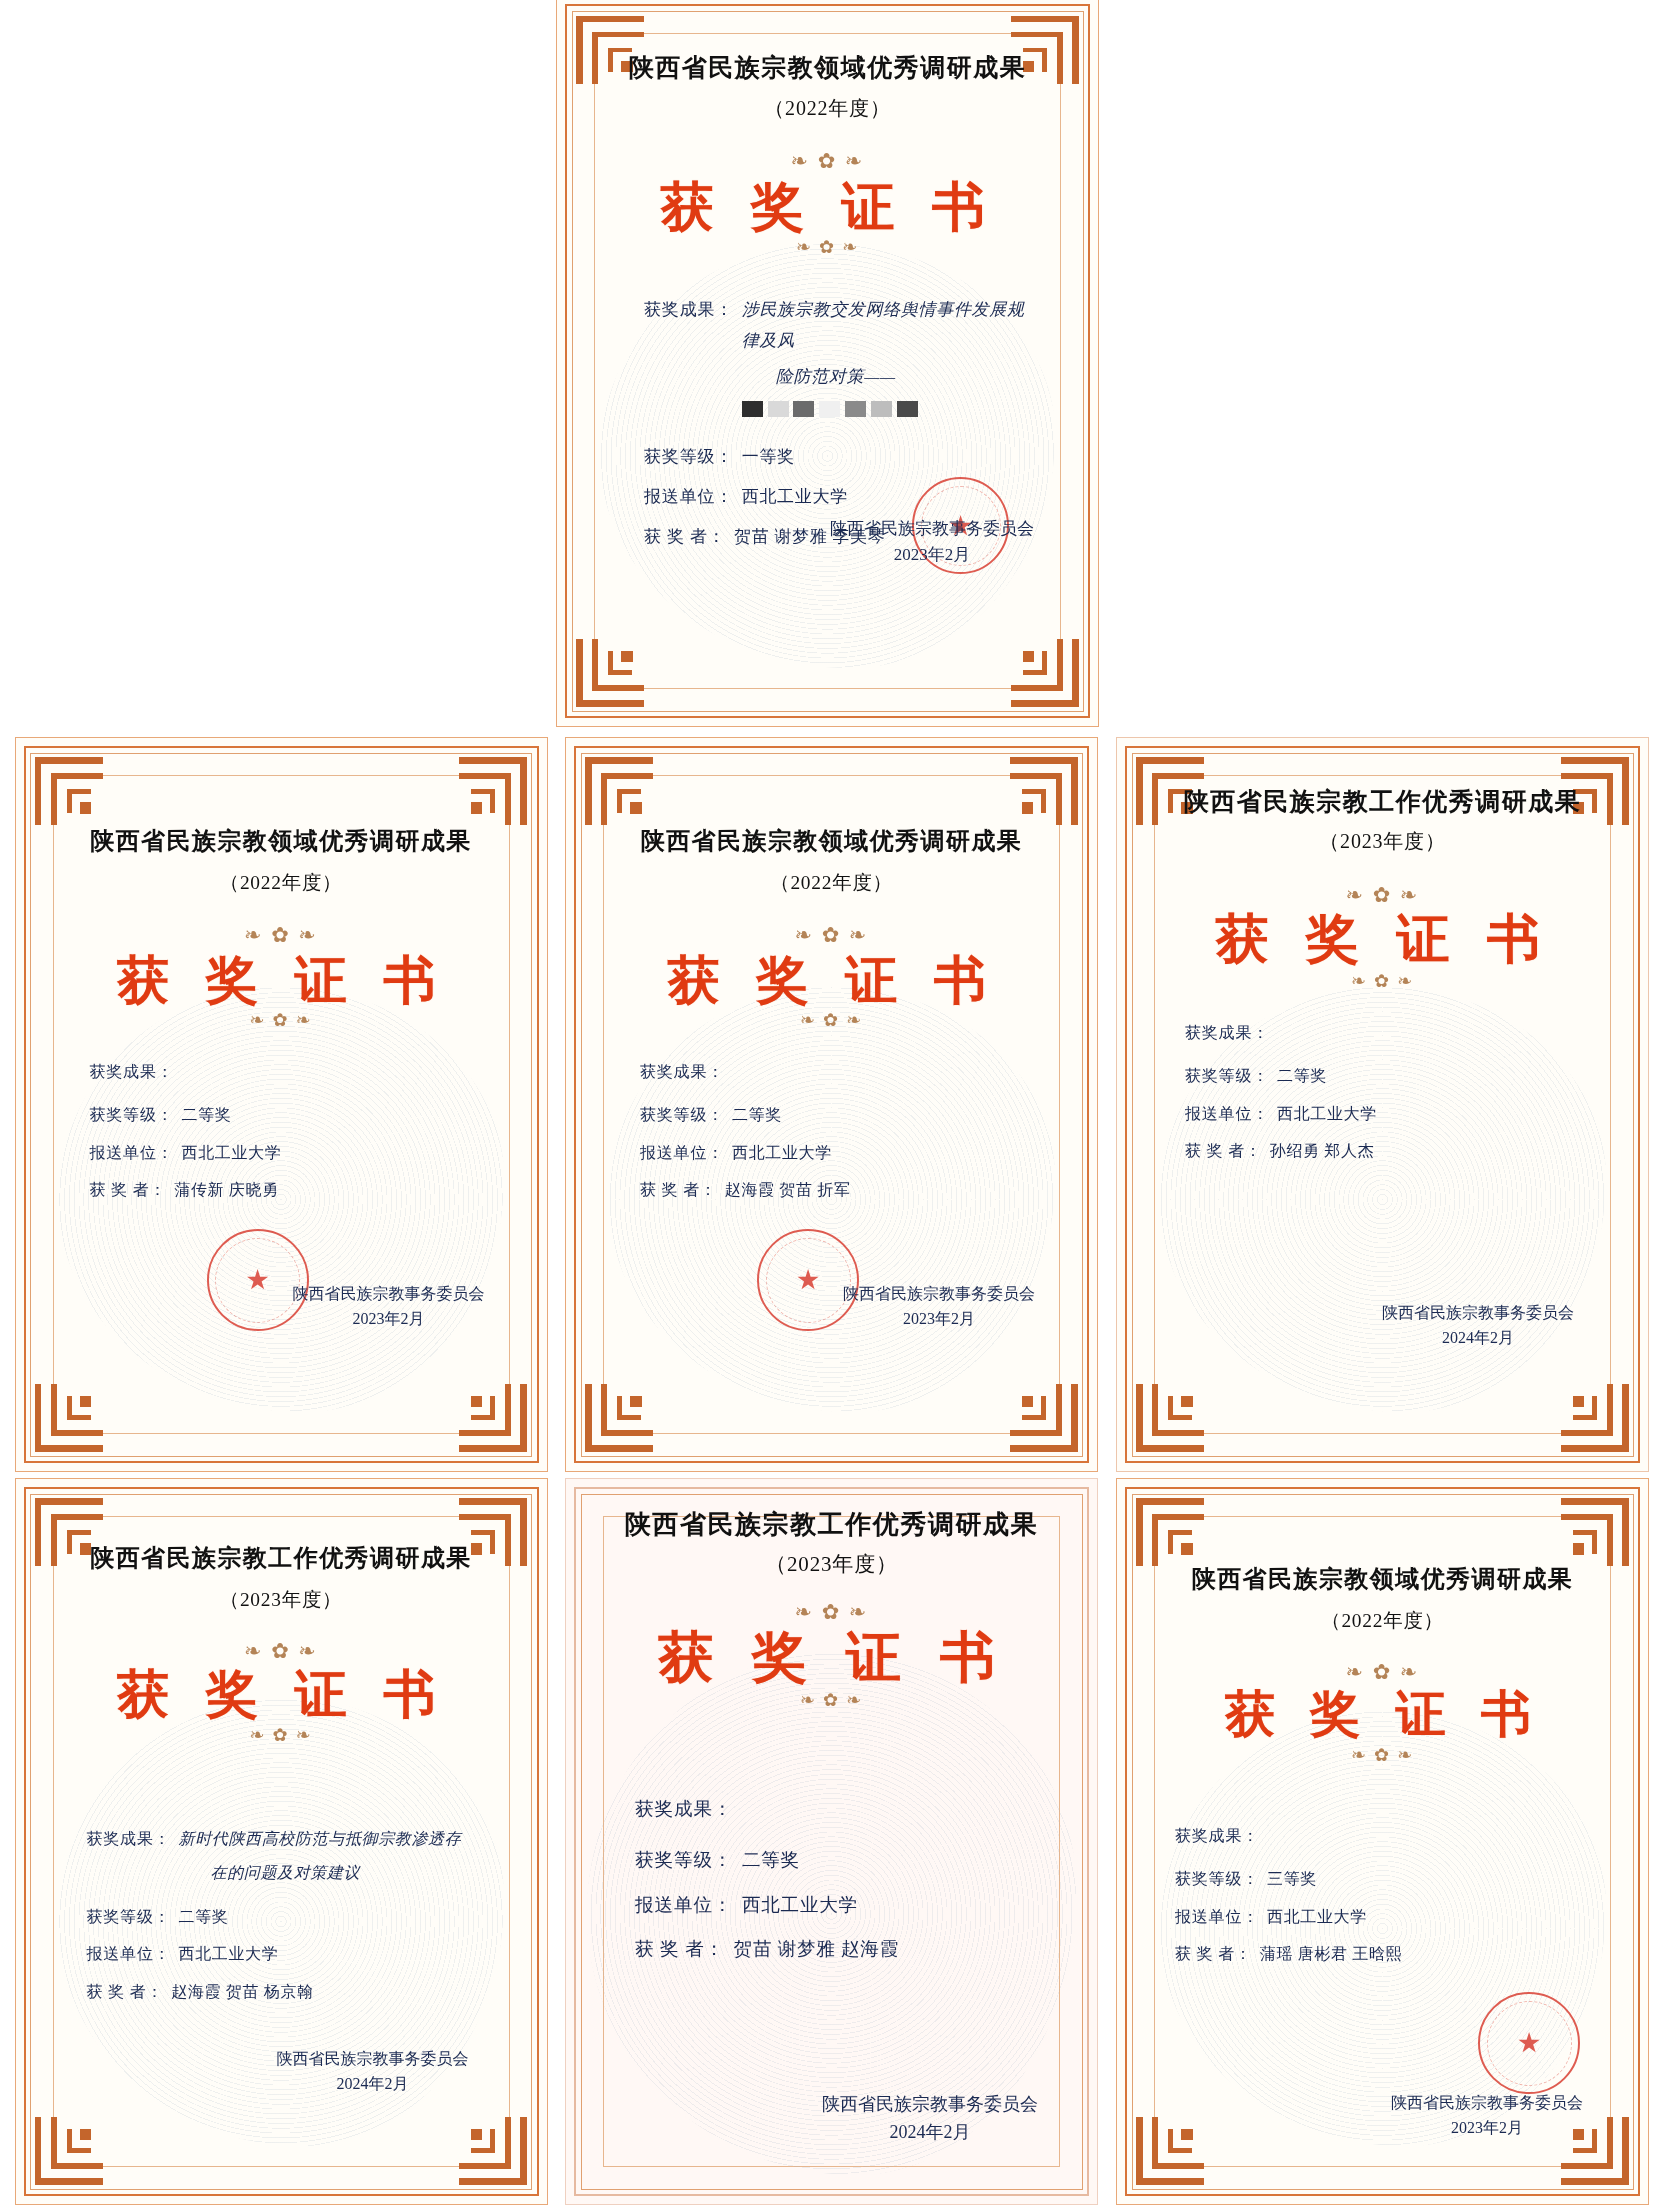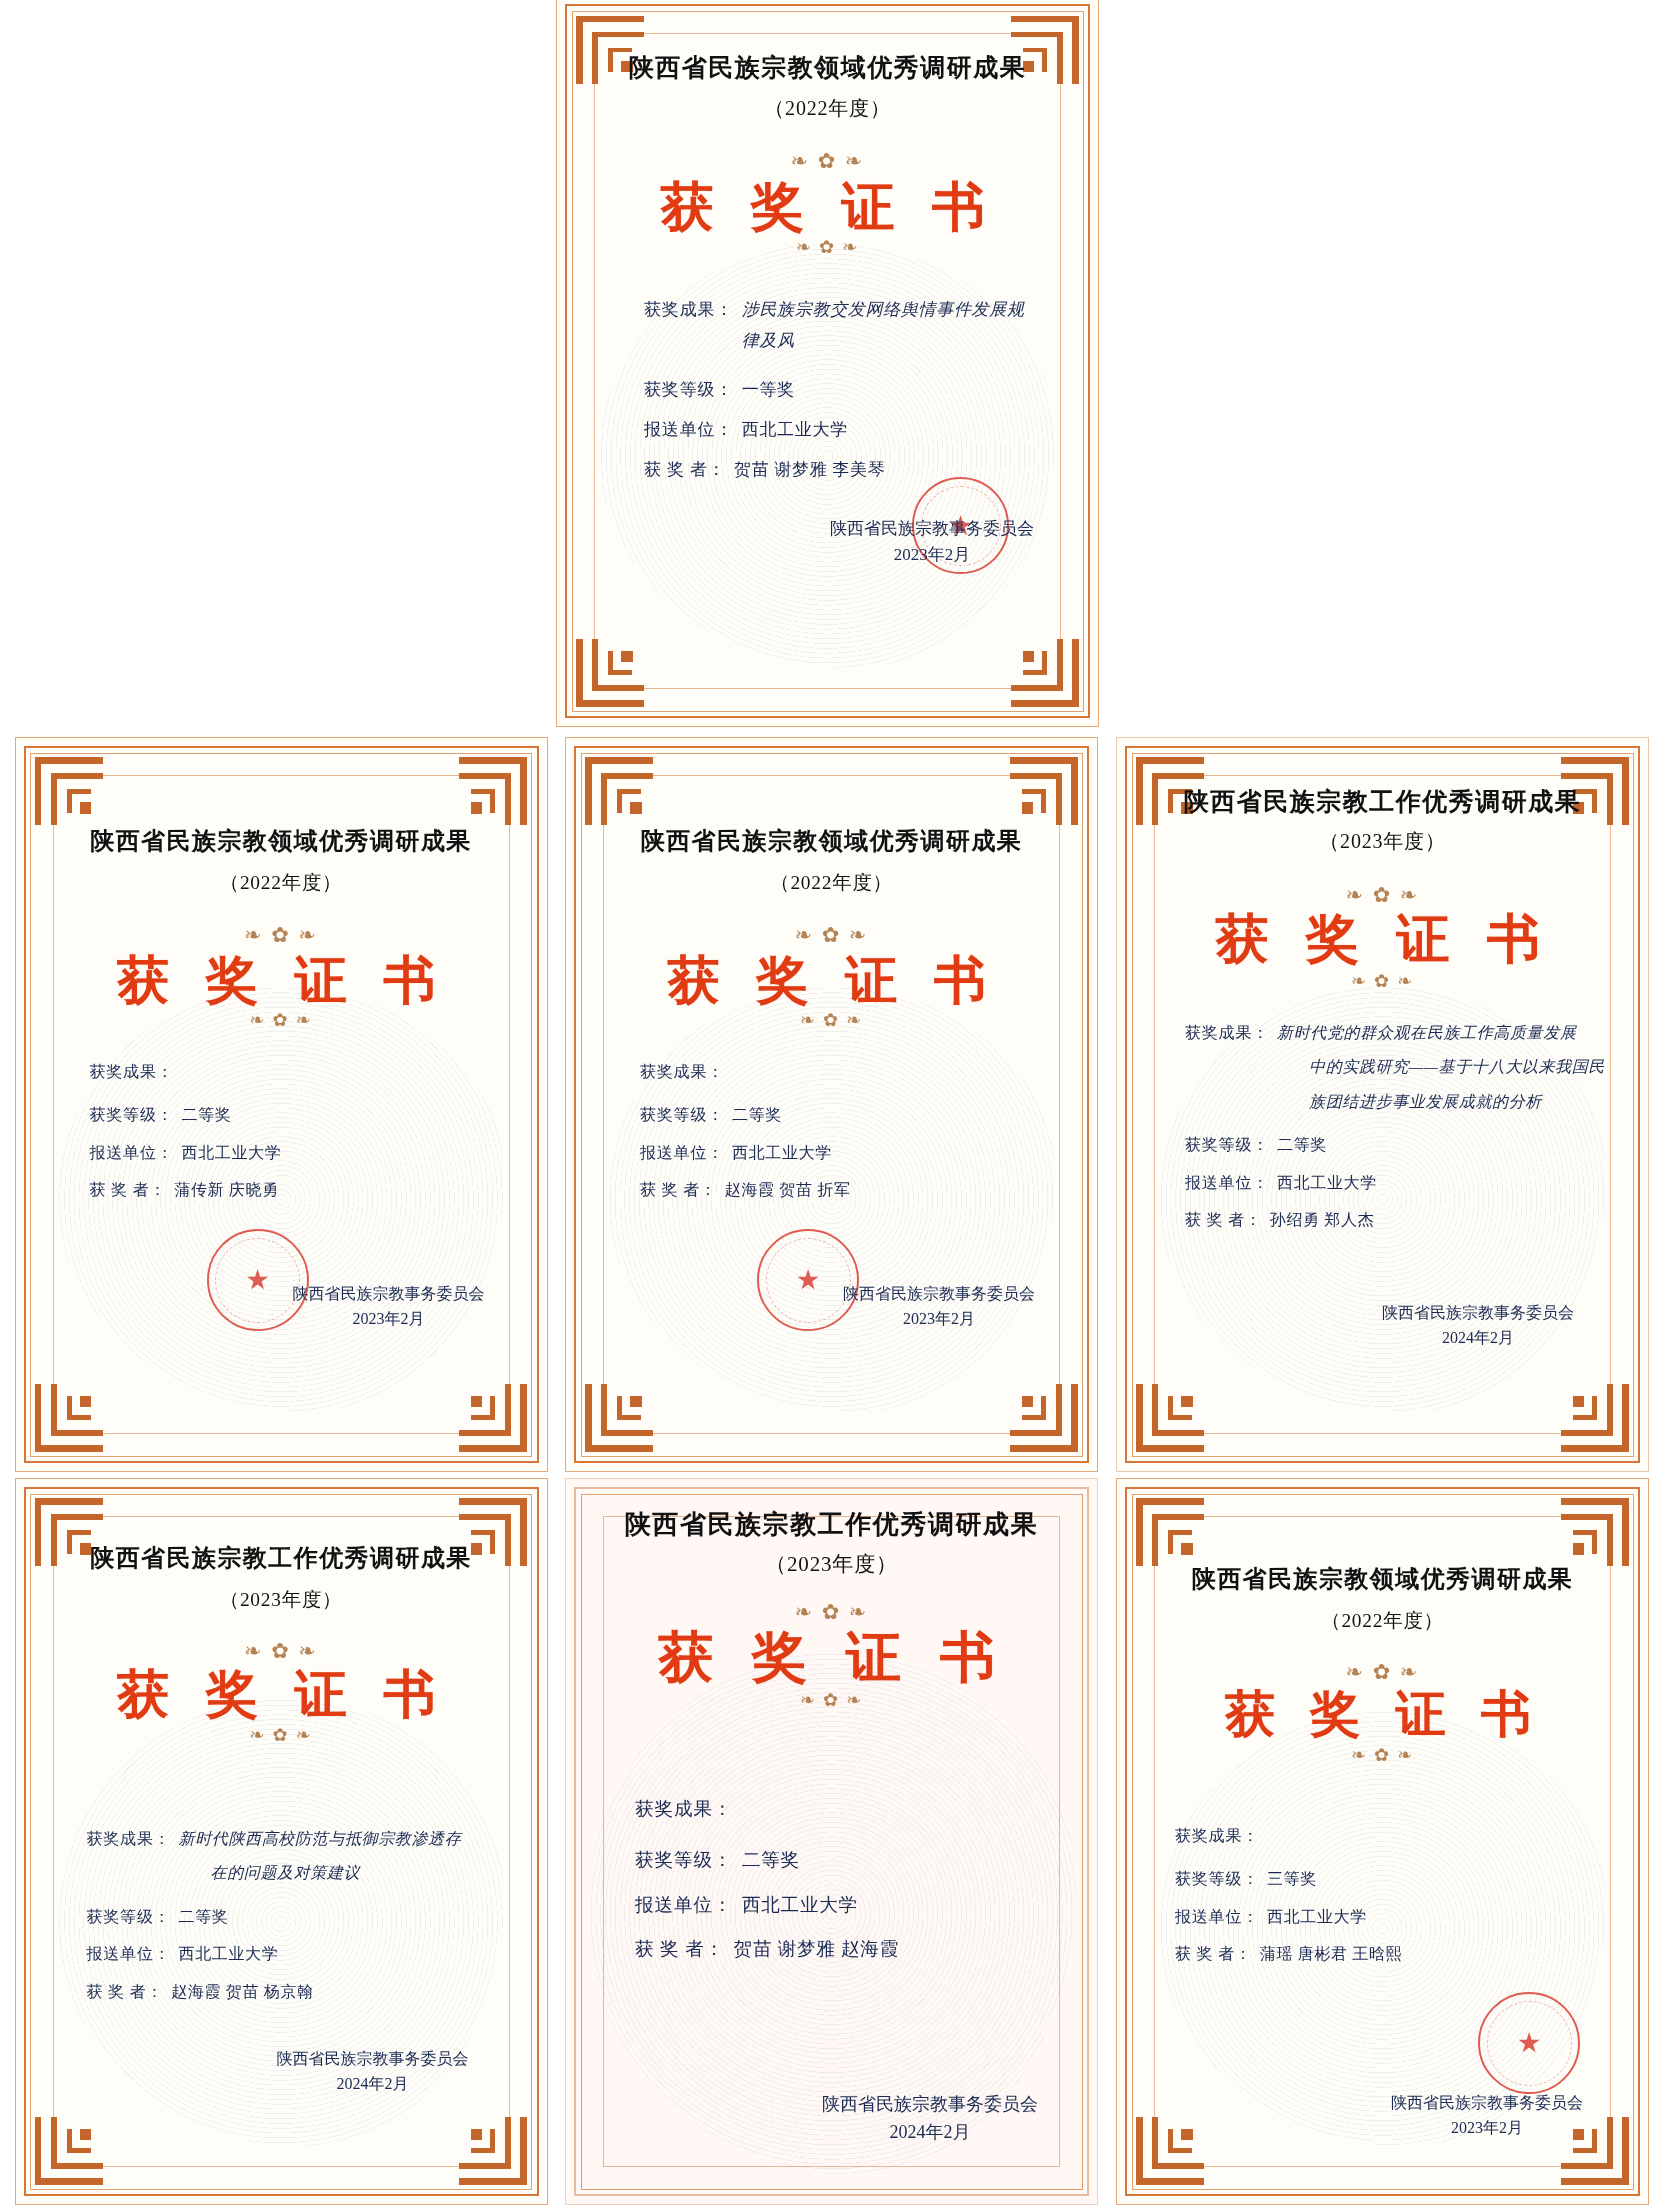--- a/index.html
+++ b/index.html
@@ -217,20 +217,32 @@
     <div class="head-year" style="position:absolute; left:0; right:0; top:99px; font-size:20px;">（2022年度）</div>
     <div class="ornament" style="position:absolute; left:0; right:0; top:155px; font-size:21px;">❧ ✿ ❧</div>
     <div class="big-title" style="position:absolute; left:0; right:0; top:176px; font-size:53px;">获 奖 证 书</div>
     <div class="ornament" style="position:absolute; left:0; right:0; top:242px; font-size:18px;">❧ ✿ ❧</div>
 
     <div class="fields" style="left:87px; top:299px; right:57px; font-size:17px; line-height:1.8;">
       <div class="field">
         <span class="lab">获奖成果：</span>
         <span class="val multi">
           <span>涉民族宗教交发网络舆情事件发展规律及风</span>
+          <span class="ln2">
+            <span>险防范对策——</span>
+            <span class="redaction">
+              <span style="width:21px;background:#2e2e2e;"></span>
+              <span style="width:21px;background:#d9d9d9;"></span>
+              <span style="width:21px;background:#6b6b6b;"></span>
+              <span style="width:21px;background:#f0f0f0;"></span>
+              <span style="width:21px;background:#8a8a8a;"></span>
+              <span style="width:21px;background:#bdbdbd;"></span>
+              <span style="width:21px;background:#4a4a4a;"></span>
+            </span>
+          </span>
         </span>
       </div>
       <div class="field" style="margin-top:1.1em;">
         <span class="lab">获奖等级：</span>
         <span class="val">一等奖</span>
       </div>
       <div class="field">
         <span class="lab">报送单位：</span>
         <span class="val">西北工业大学</span>
       </div>
@@ -449,25 +461,20 @@
 
     <div class="head-title" style="position:absolute; left:0; right:0; top:47px; font-size:25px;">陕西省民族宗教工作优秀调研成果</div>
     <div class="head-year" style="position:absolute; left:0; right:0; top:90px; font-size:20px;">（2023年度）</div>
     <div class="ornament" style="position:absolute; left:0; right:0; top:147px; font-size:21px;">❧ ✿ ❧</div>
     <div class="big-title" style="position:absolute; left:0; right:0; top:166px; font-size:53px;">获 奖 证 书</div>
     <div class="ornament" style="position:absolute; left:0; right:0; top:234px; font-size:18px;">❧ ✿ ❧</div>
 
     <div class="fields" style="left:68px; top:281px; right:37px; font-size:16px; line-height:1.8;">
       <div class="field">
         <span class="lab">获奖成果：</span>
-        <span class="val multi">
-          <span>新时代党的群众观在民族工作高质量发展</span>
-          <span class="ln2">中的实践研究——基于十八大以来我国民</span>
-          <span class="ln2">族团结进步事业发展成就的分析</span>
-        </span>
       </div>
       <div class="field" style="margin-top:0.9em;">
         <span class="lab">获奖等级：</span>
         <span class="val">二等奖</span>
       </div>
       <div class="field">
         <span class="lab">报送单位：</span>
         <span class="val">西北工业大学</span>
       </div>
       <div class="field">

